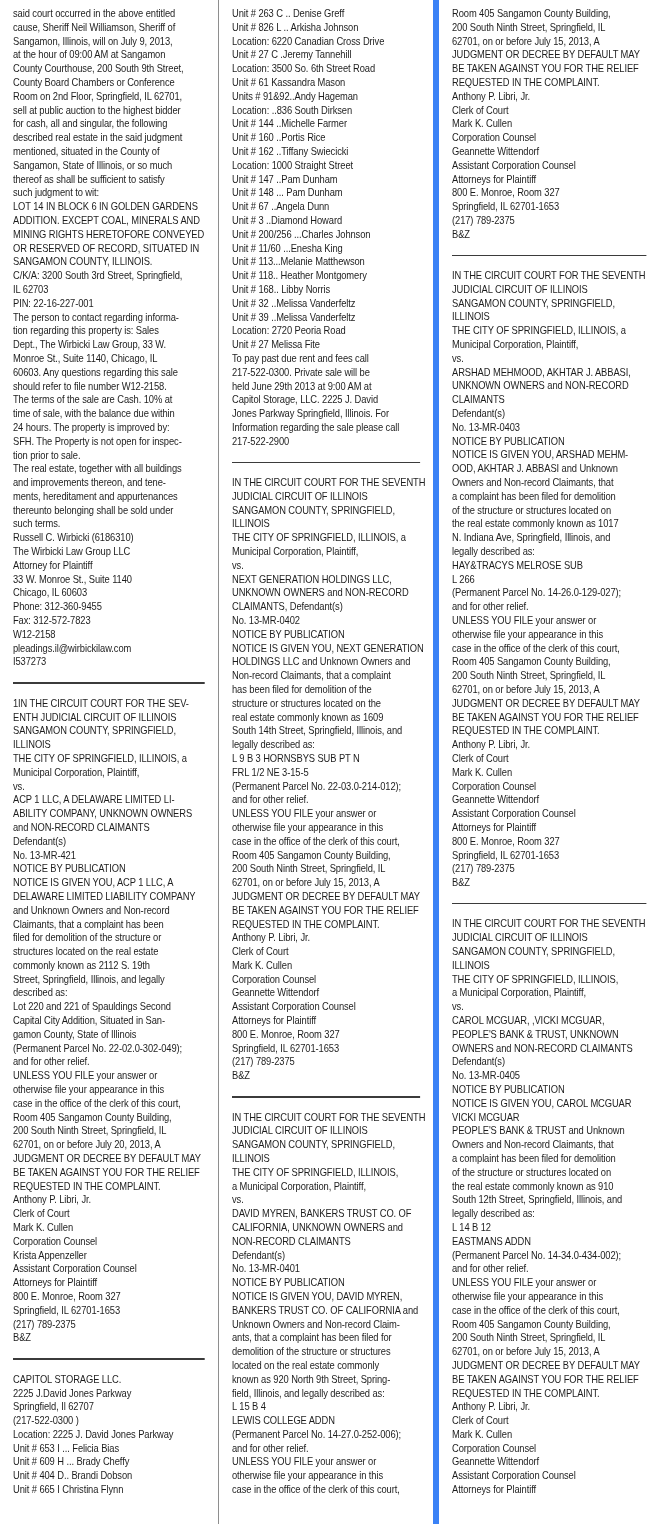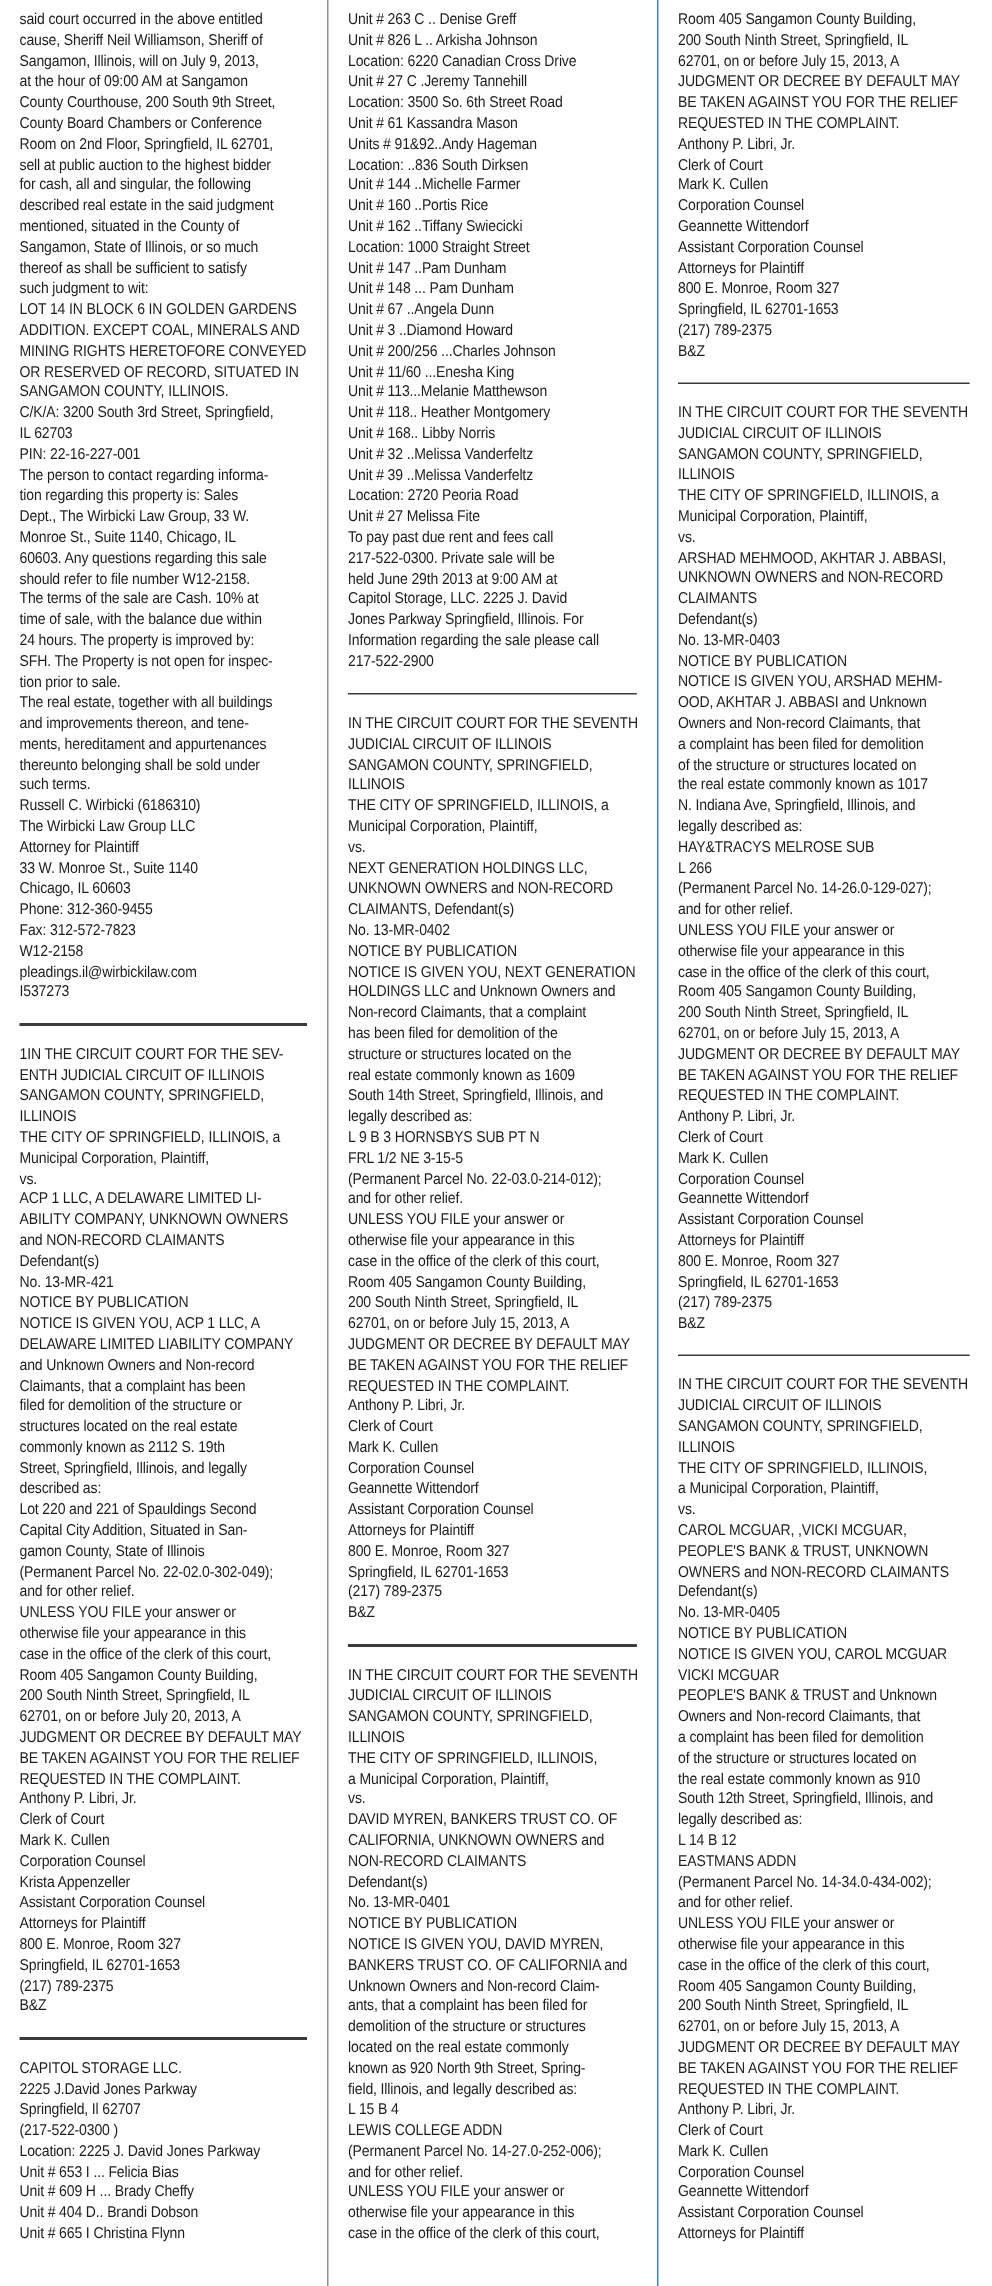--- a/index.html
+++ b/index.html
@@ -16,21 +16,21 @@
     font-family: "Liberation Sans", "DejaVu Sans", sans-serif;
   }
   .column {
     box-sizing: border-box;
     flex: 0 0 auto;
     height: 100%;
     padding: 7px 5px 0 13px;
     overflow: hidden;
   }
   .column.c0 { width: 219px; border-right: 1px solid #8e8e8e; }
-  .column.c1 { width: 220px; border-right: 1px solid #3b82f6; }
+  .column.c1 { width: 220px; border-right: 6px solid #3b82f6; }
   .column.c2 { width: 221px; }
   .col-inner {
     width: 111%;
     transform: scaleX(0.9);
     transform-origin: left top;
   }
   .notice-block {
     white-space: pre-line;
     font-size: 10.4px;
     line-height: 13.8px;

